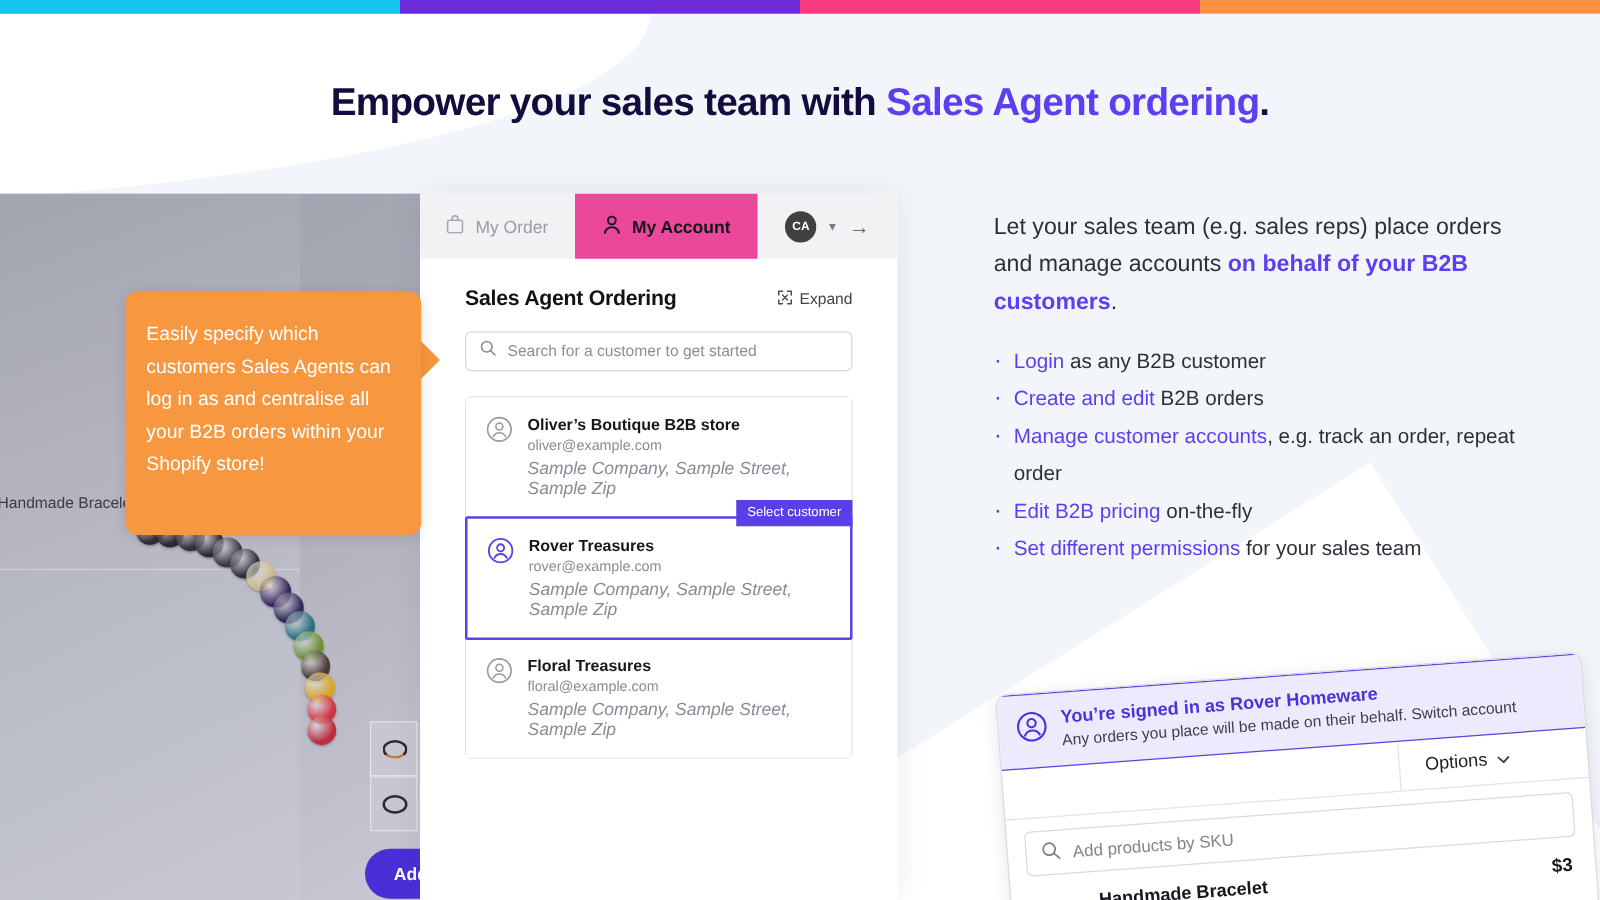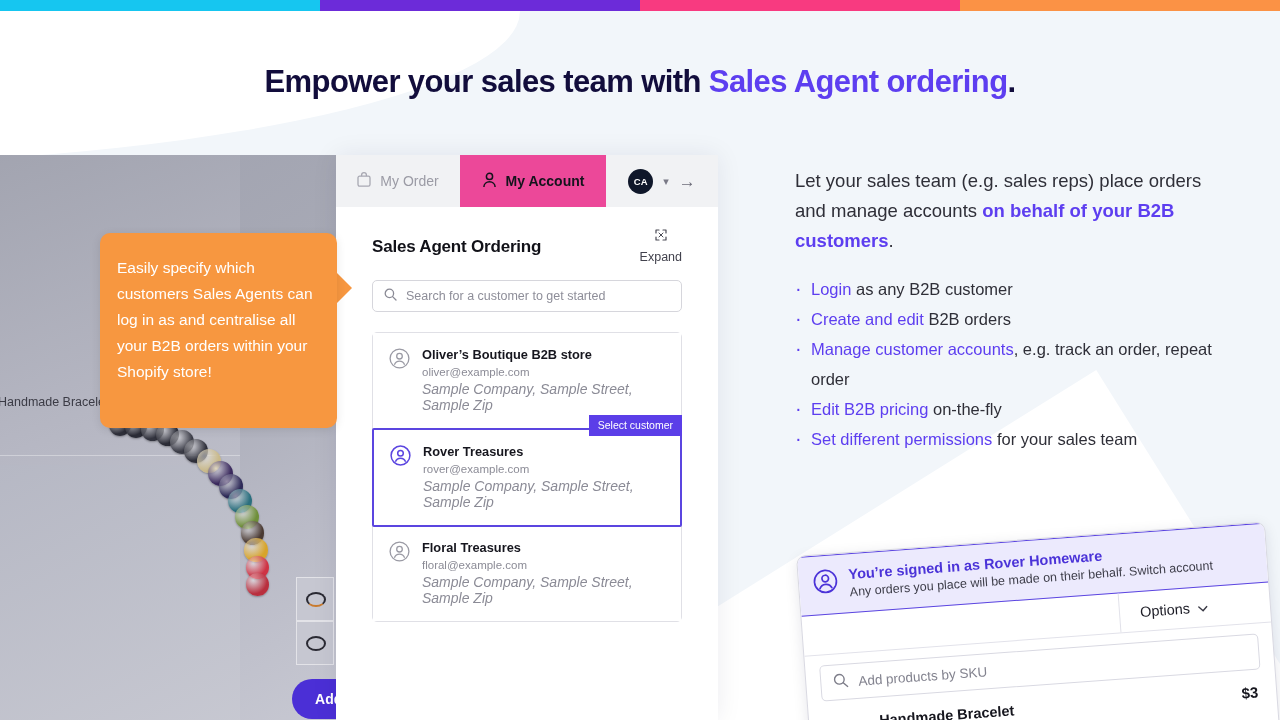--- a/index.html
+++ b/index.html
@@ -117,31 +117,31 @@
   .tab {
     display: flex; align-items: center; justify-content: center; gap: 9px;
     font-size: 14px; height: 100%;
   }
   #tab-my-order { width: 124px; color: #9b9ba5; font-weight: normal; }
   #tab-my-account {
     width: 146px; background: #ec4899; color: #14141c; font-weight: bold;
   }
   #tab-right { flex: 1; display: flex; align-items: center; justify-content: center; gap: 10px; }
   #avatar {
-    width: 25px; height: 25px; border-radius: 50%; background: #0f172a;
+    width: 25px; height: 25px; border-radius: 50%; background: #404040;
     color: #fff; font-size: 9.5px; font-weight: bold;
     display: flex; align-items: center; justify-content: center;
   }
   .chev { color: #7a7a86; font-size: 11px; }
   .arrow-right { color: #6e6e7a; font-size: 17px; line-height: 1; }
 
   #panel-body { padding: 22px 36px 0 36px; }
   #panel-head { display: flex; align-items: center; justify-content: space-between; }
   #panel-title { font-size: 17px; font-weight: bold; color: #111118; letter-spacing: -0.2px; }
-  #expand-btn { display: flex; align-items: center; gap: 6px; font-size: 12.5px; color: #42424d; flex-direction: column; }
+  #expand-btn { display: flex; align-items: center; gap: 6px; font-size: 12.5px; color: #42424d; }
 
   #search-box {
     margin-top: 16px; height: 32px;
     border: 1px solid #d6d6dc; border-radius: 5px;
     display: flex; align-items: center; gap: 9px; padding: 10px 11px;
     background: #fff;
   }
   #search-box input {
     border: none; outline: none; flex: 1;
     font-family: "Liberation Sans", sans-serif; font-size: 12.5px; color: #3a3a44;

